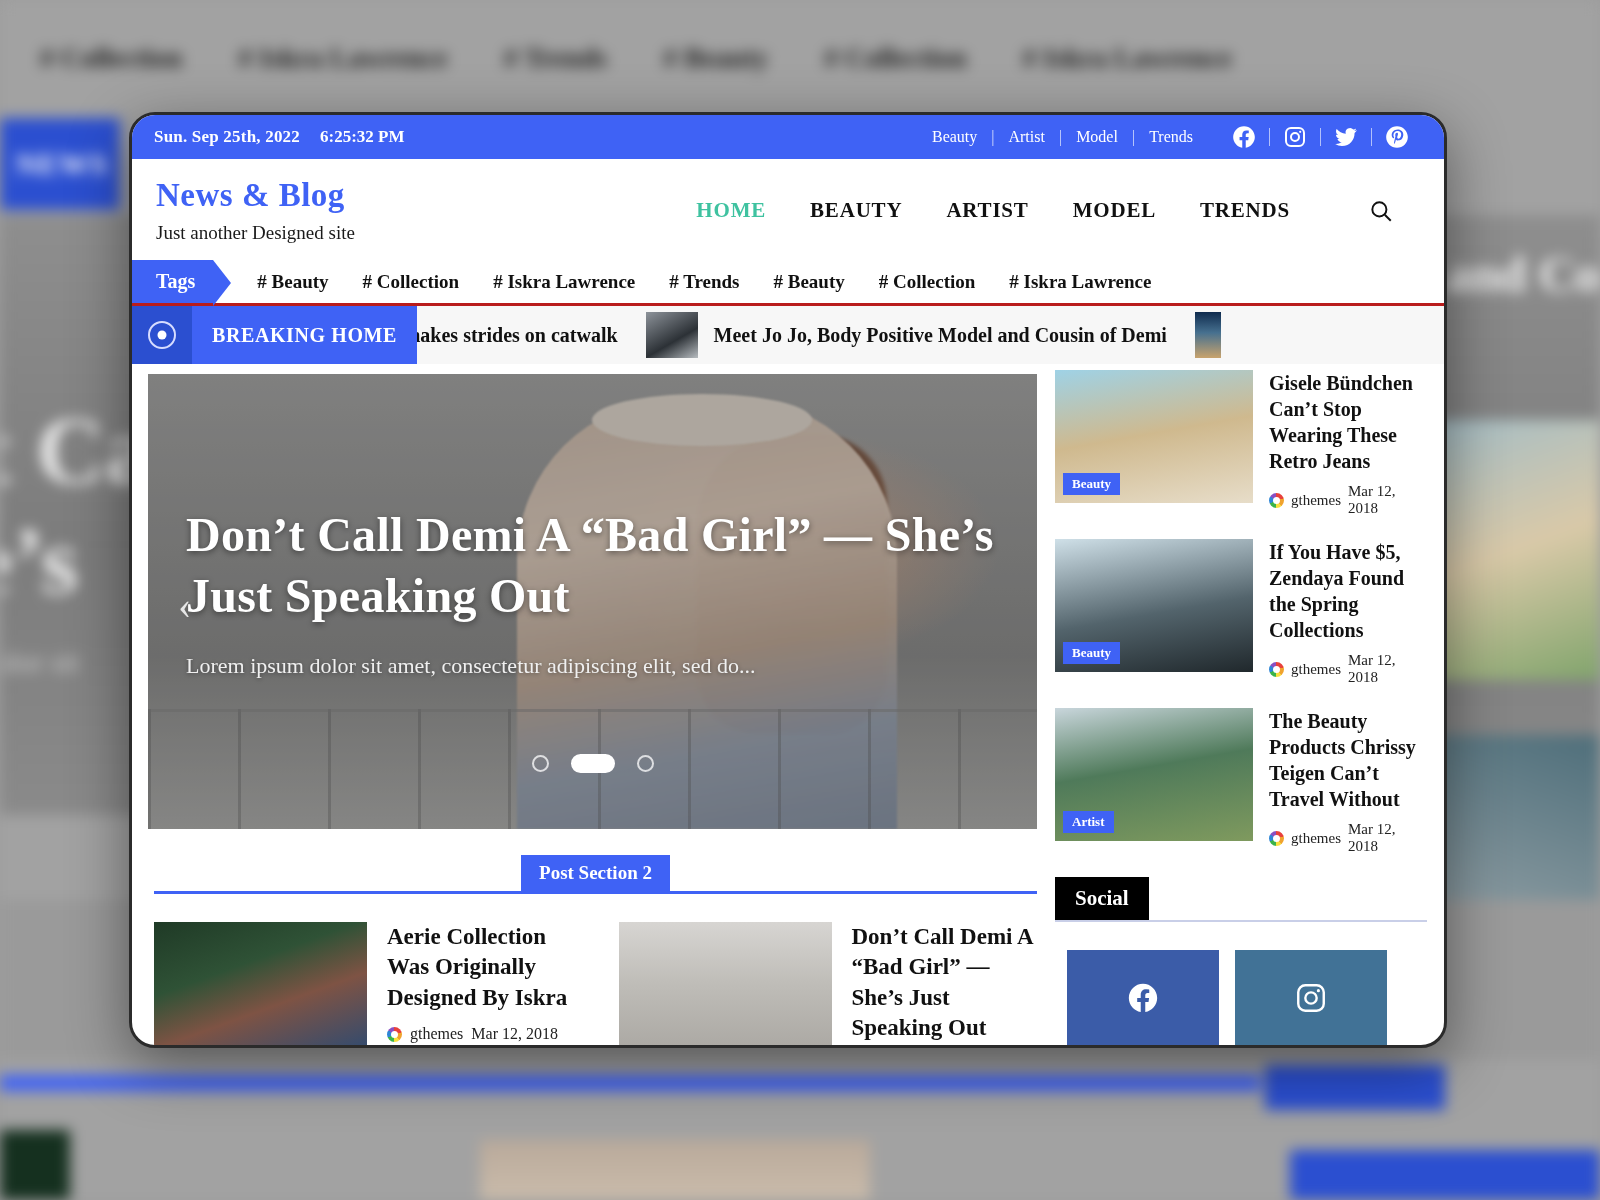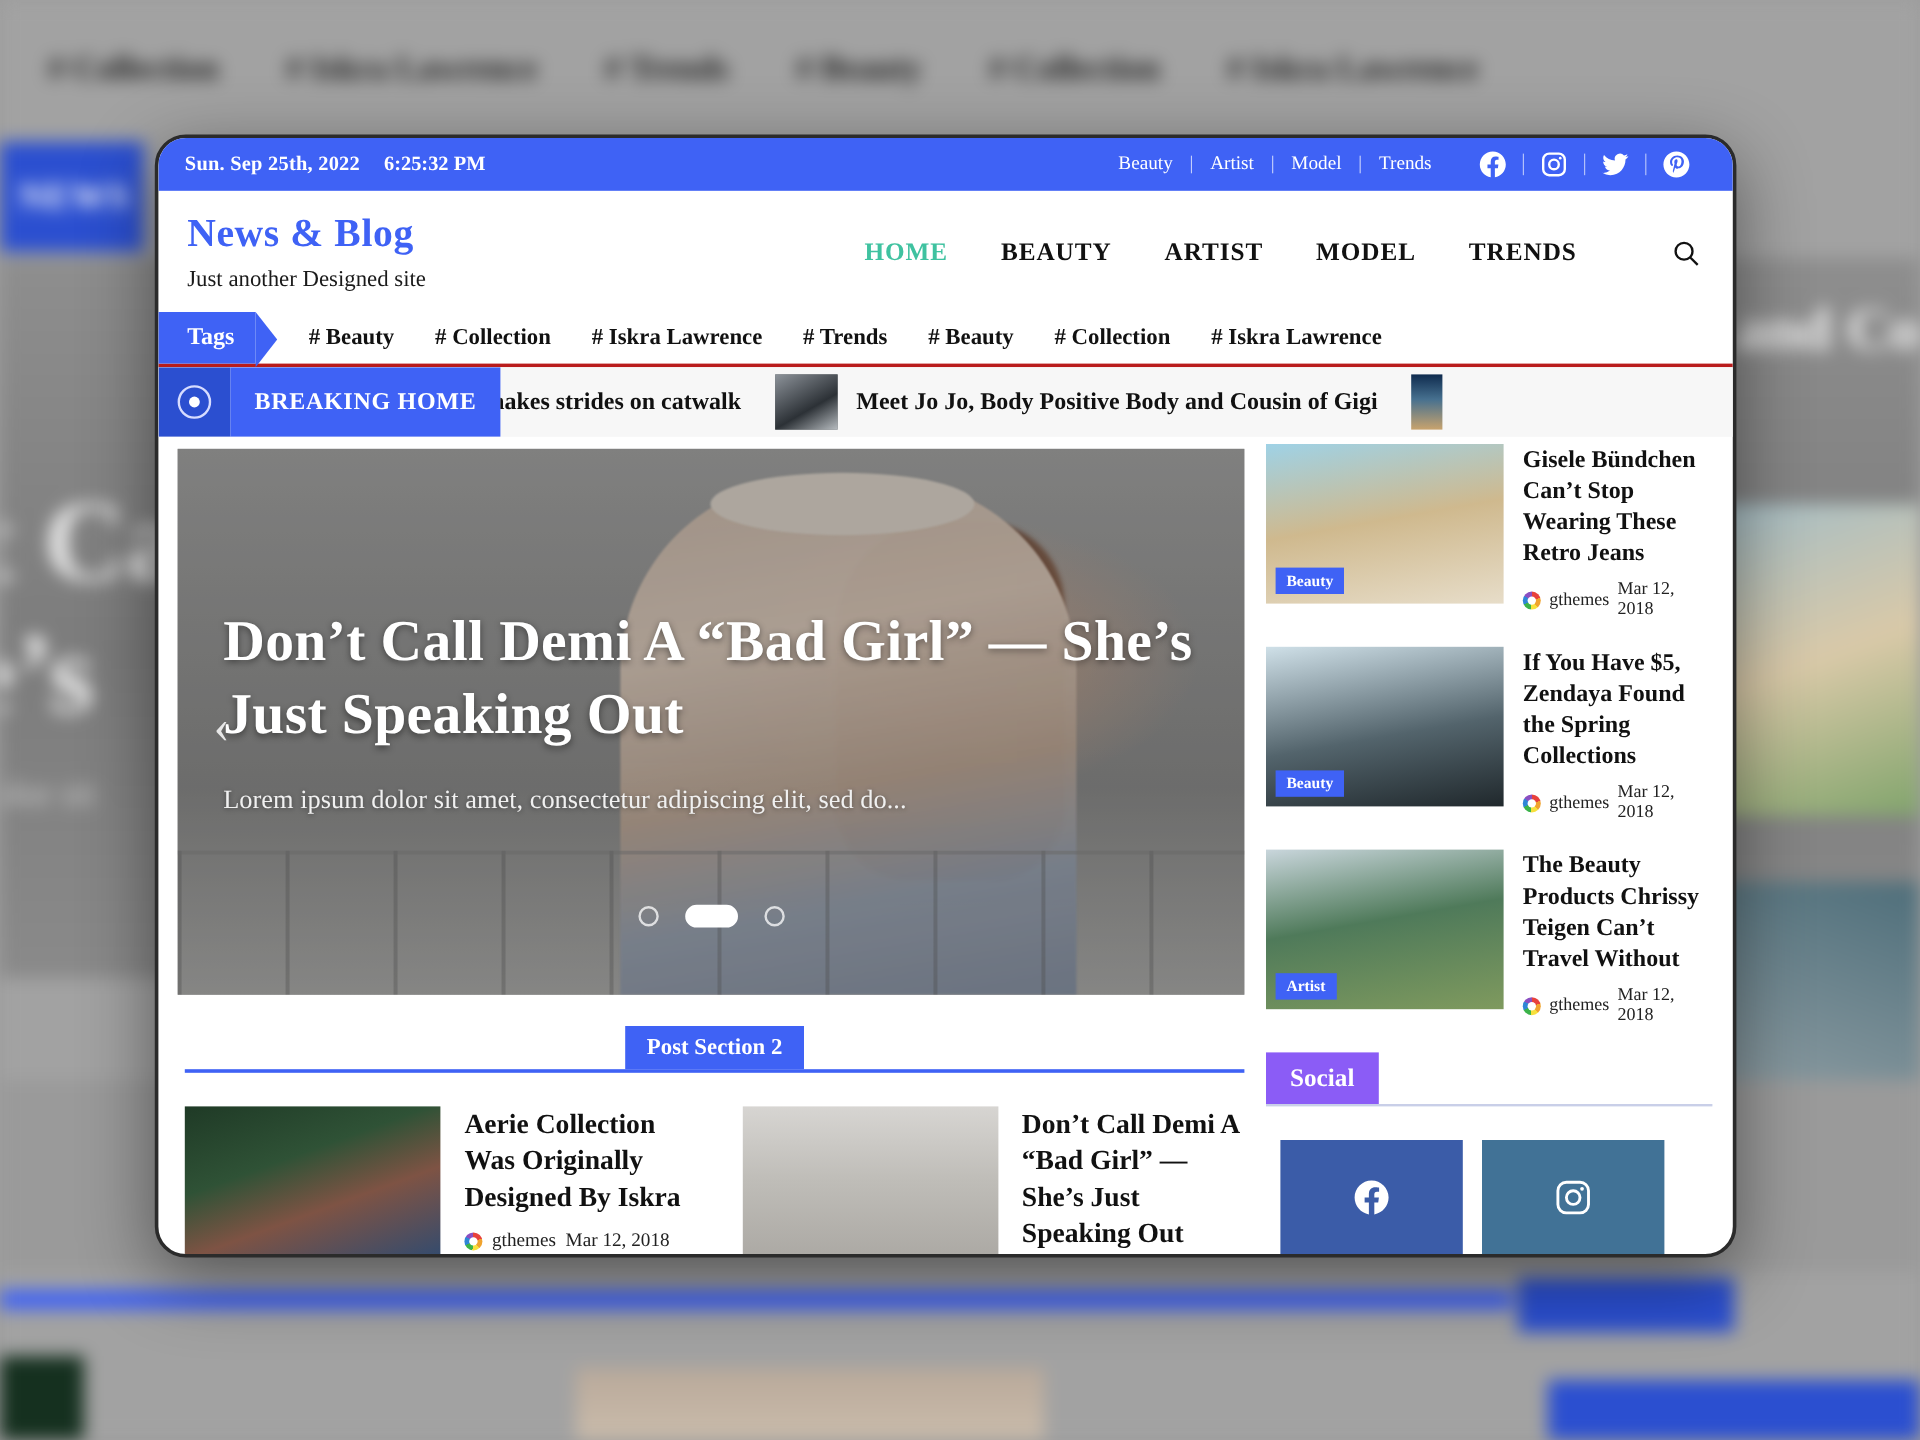--- a/index.html
+++ b/index.html
@@ -72,21 +72,21 @@
   .topbar .date { letter-spacing: 0.2px; }
   .topbar .time { margin-left: 20px; }
   .topbar-right { margin-left: auto; display: flex; align-items: center; }
   .tb-links { display: flex; align-items: center; font-weight: normal; font-size: 16px; }
   .tb-links span.sep { margin: 0 14px; opacity: .75; }
   .tb-social { display: flex; align-items: center; margin-left: 26px; }
   .tb-social .sicon { width: 50px; display:flex; align-items:center; justify-content:center; }
   .tb-social .vsep { width:1px; height:18px; background:rgba(255,255,255,.6); }
 
   
-  .brandrow { display: flex; align-items: center; padding: 18px 16px 16px 24px; }
+  .brandrow { display: flex; align-items: center; padding: 18px 40px 16px 24px; }
   .brand { }
   .brand .title { font-size: 33px; font-weight: bold; color: #3f62f5; letter-spacing: .5px; }
   .brand .tagline { font-size: 19px; color: #1a1a1a; margin-top: 8px; }
   .mainnav { margin-left: auto; display: flex; gap: 44px; padding-right: 10px; }
   .mainnav a {
     font-size: 21px; font-weight: bold; color: #111; text-decoration: none;
     letter-spacing: .8px;
   }
   .mainnav a.active { color: #3fc2a0; }
   .searchbtn { margin-left: 34px; display:flex; align-items:center; }
@@ -204,21 +204,21 @@
   .spost h4 { font-size:20px; line-height:1.3; color:#111; font-weight:bold; }
   .spost .meta { display:flex; align-items:center; gap:7px; margin-top:9px; font-size:15px; color:#222; }
 
   .gicon { width:15px; height:15px; border-radius:50%; flex:none;
      background: conic-gradient(#e8413c 0 20%, #f0a32e 20% 38%, #f7e03c 38% 52%, #3bb34a 52% 68%, #2f86d6 68% 84%, #8a4fc2 84% 100%);
      position:relative; }
   .gicon::after { content:""; position:absolute; inset:4px; border-radius:50%; background:#fff; }
 
   
   .socialhead { margin-top: 10px; position:relative; }
-  .socialhead .lbl { display:inline-block; background:#8b5cf6; color:#fff; font-weight:bold;
+  .socialhead .lbl { display:inline-block; background:#000000; color:#fff; font-weight:bold;
      font-size:21px; padding: 9px 20px; }
   .socialhead .rule { height:2px; background:#c9cfe8; }
   .socialbtns { display:flex; gap: 16px; margin-top: 28px; padding-left: 12px; }
   .sbtn { width: 152px; height: 150px; display:flex; flex-direction:column;
      align-items:center; justify-content:center; gap: 22px; color:#fff; font-size:22px; }
   .sbtn.fb { background:#3b5ca8; }
   .sbtn.ig { background:#417296; }
 </style>
 </head>
 <body>
@@ -334,21 +334,21 @@
           <circle cx="17" cy="17" r="4.5" fill="#fff" stroke="none"></circle>
       </svg>
     </div>
     <div class="bn-label">BREAKING HOME</div>
     <div class="bn-track">
       <div class="bn-item bn-first">
         <span class="txt">1odel Maija makes strides on catwalk</span>
       </div>
       <div class="bn-item">
         <span class="thumb"></span>
-        <span class="txt">Meet Jo Jo, Body Positive Body and Cousin of Gigi</span>
+        <span class="txt">Meet Jo Jo, Body Positive Model and Cousin of Demi</span>
       </div>
       <span class="bn-edge"></span>
     </div>
   </div>
 
   <div class="content">
 
     <div class="left">
 
       <div class="hero">

